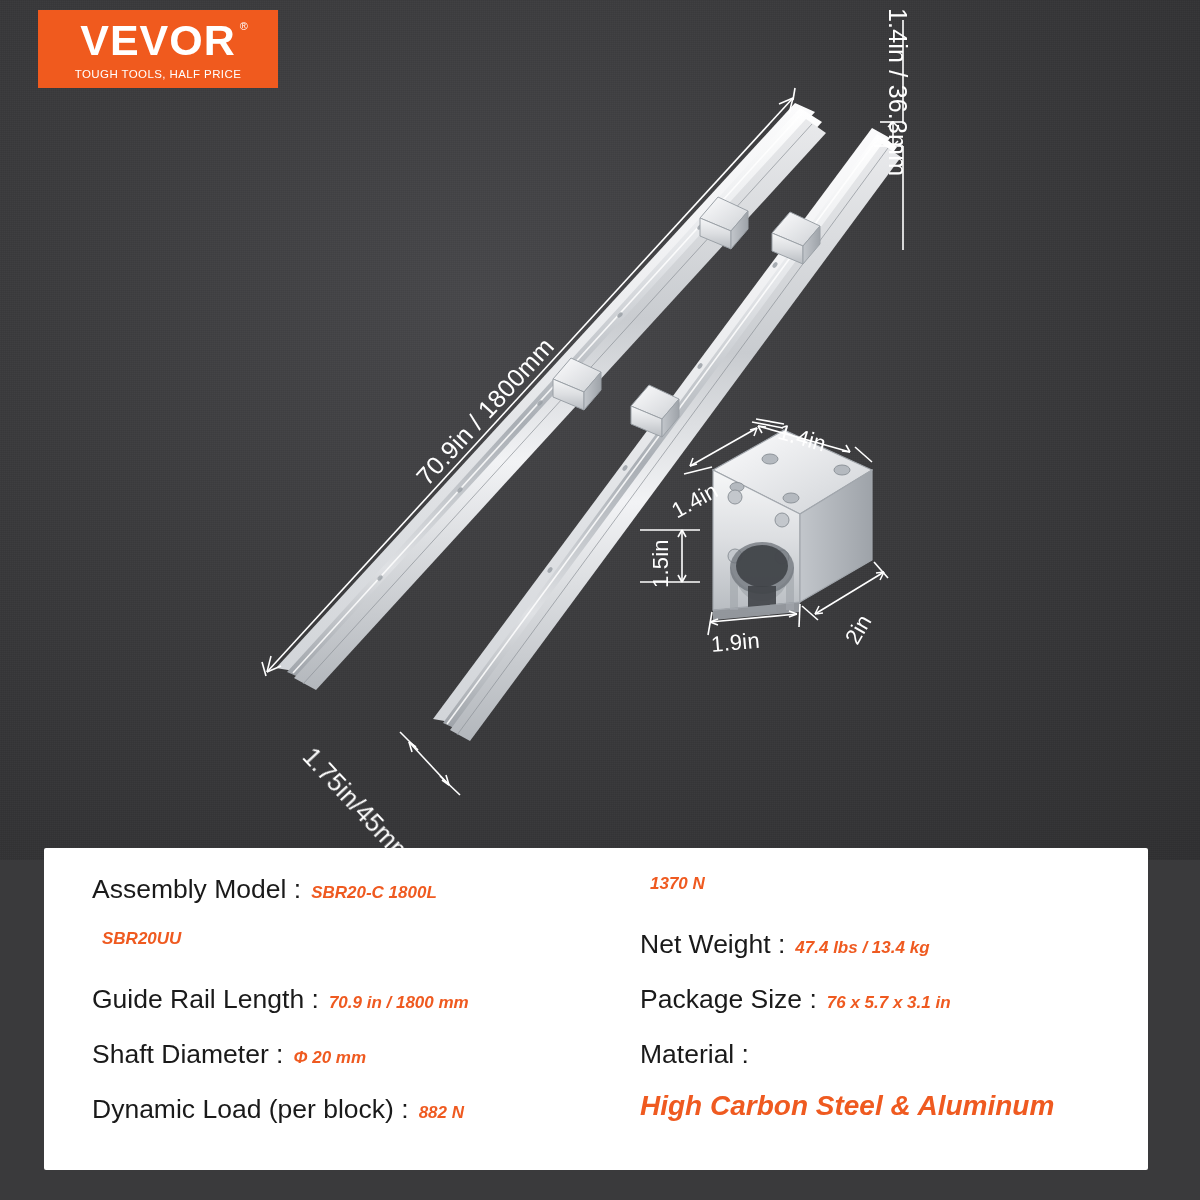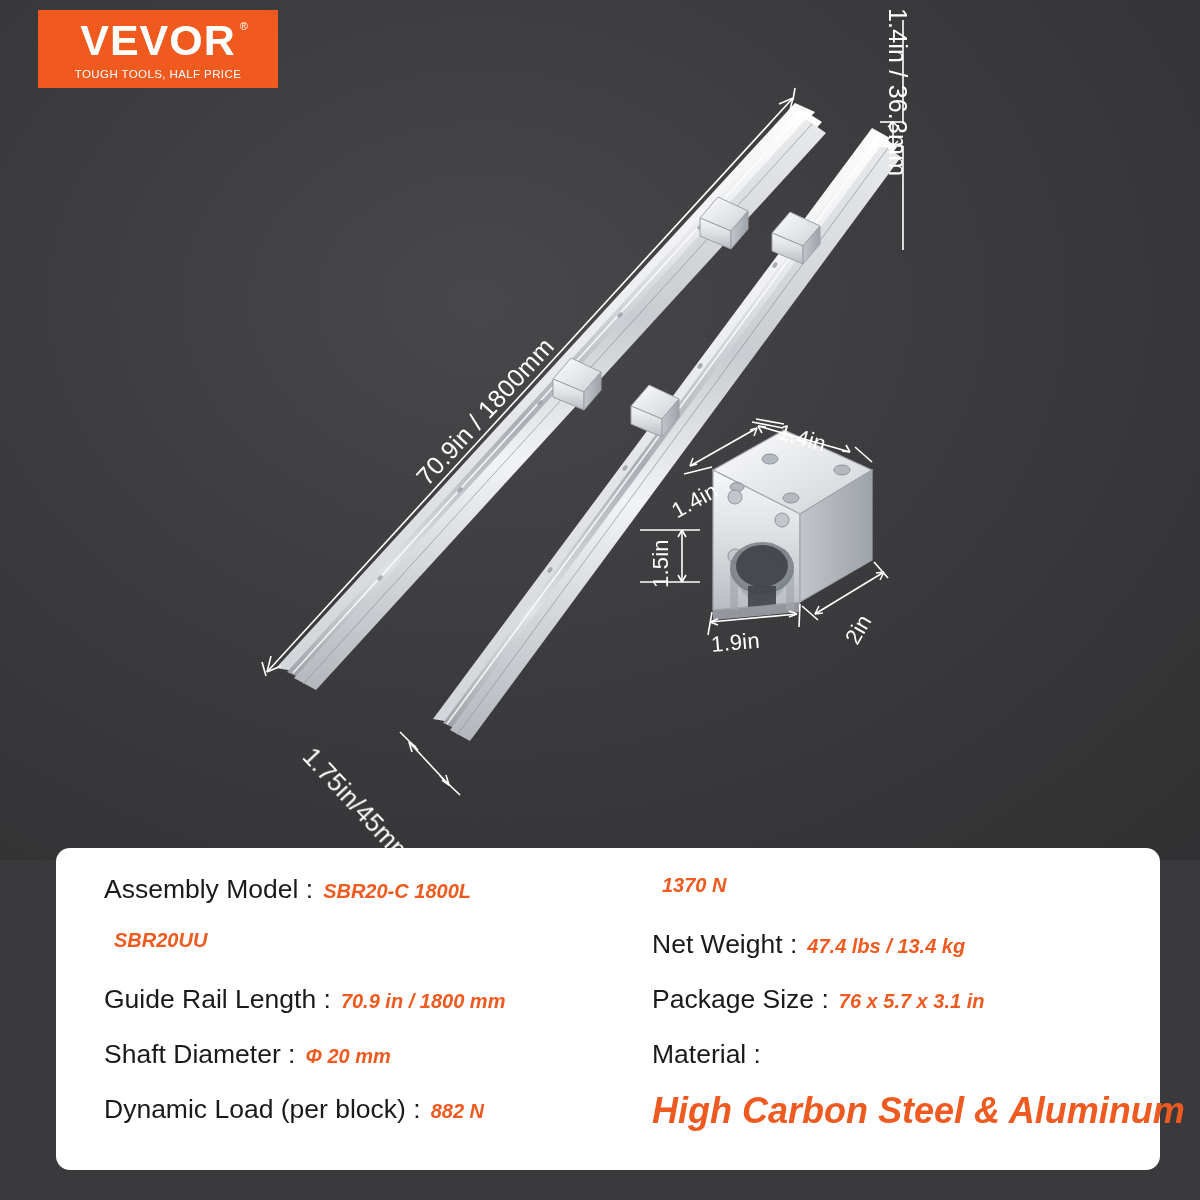--- a/index.html
+++ b/index.html
@@ -77,26 +77,26 @@
     font-size: 25px;
     font-family: "Liberation Sans", sans-serif;
     white-space: nowrap;
     letter-spacing: .2px;
   }
   .dim-small { font-size: 22px; }
 
   
   .spec-card {
     position: absolute;
-    left: 56px;
+    left: 44px;
     top: 848px;
     width: 1104px;
     height: 322px;
     background: #ffffff;
-    border-radius: 14px;
+    border-radius: 2px;
     box-sizing: border-box;
     padding: 26px 40px 20px 48px;
   }
   .spec-cols {
     display: flex;
     width: 100%;
     height: 100%;
   }
   .spec-col {
     flex: 1;
@@ -109,30 +109,30 @@
     flex-wrap: wrap;
   }
   .spec-key {
     color: #1a1a1a;
     font-size: 26.5px;
     font-family: "Liberation Sans", sans-serif;
     white-space: nowrap;
   }
   .spec-val {
     color: #ef5a20;
-    font-size: 20px;
+    font-size: 17px;
     font-weight: bold;
     font-style: italic;
     font-family: "Liberation Sans", sans-serif;
     white-space: nowrap;
     margin-left: 10px;
   }
   .material-val {
     color: #ef5a20;
-    font-size: 36px;
+    font-size: 28px;
     font-weight: bold;
     font-style: italic;
     font-family: "Liberation Sans", sans-serif;
     white-space: nowrap;
     margin-top: -4px;
   }
 </style>
 </head>
 <body>
 

